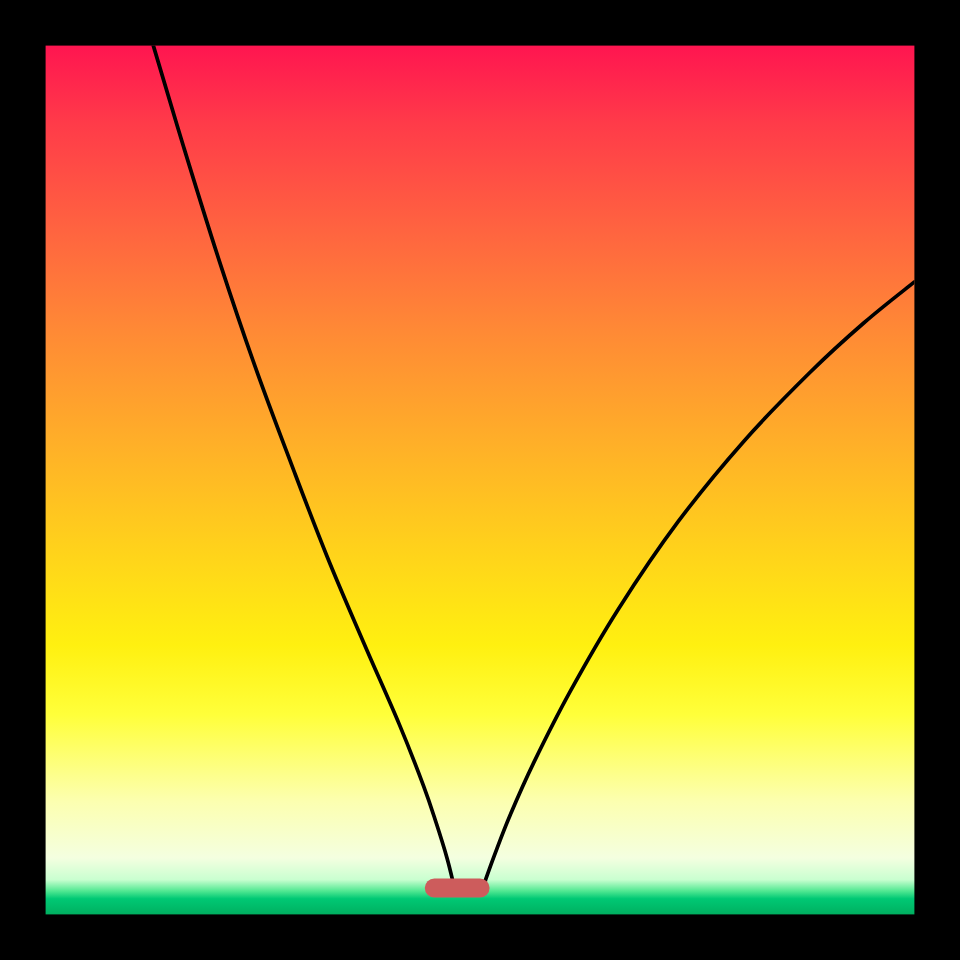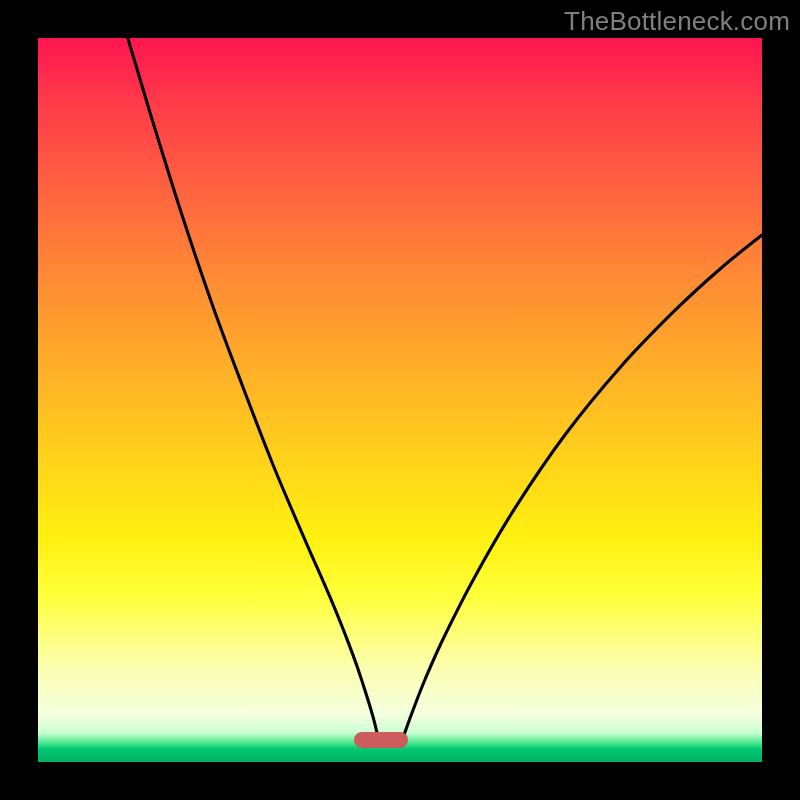--- a/index.html
+++ b/index.html
@@ -45,21 +45,20 @@
     bottom:14px;
     width:54px;
     height:16px;
     background:#cd5c5c;
     border-radius:8px;
   }
 </style>
 </head>
 <body>
 <div class="wrap">
-  <div class="watermark">TheBottleneck.com</div>
 
   <div class="plot">
     <svg width="724" height="724" viewBox="0 0 724 724">
       <path id="left-curve" class="curve" d="M 89.776 0 C 94.3372 15.247439999999994 105.21168 52.38863999999997 115.116 84.70799999999997 C 125.02032 117.02735999999997 134.11376 146.71136 144.8 179.55200000000002 C 155.48624 212.39264000000003 163.66744 236.66112 174.484 267.156 C 185.30056000000002 297.65088 194.07544000000001 320.42792 204.89200000000002 348.96799999999996 C 215.70856000000003 377.50807999999995 223.75944 398.9964 234.576 425.712 C 245.39255999999997 452.4276 254.16743999999997 472.23624000000007 264.984 497.38800000000003 C 275.80055999999996 522.53976 285.67592 543.9412 294.668 565.444 C 303.66008 586.9467999999999 309.33624 601.8611999999999 314.94 616.848 C 320.54376 631.8348 322.28136 637.88744 325.8 648.704 C 329.31864 659.5205599999999 331.8816 667.6872800000001 334.488 676.94 C 337.0944 686.19272 339.23744 695.9377599999999 340.28 700.108"></path>
       <path id="right-curve" class="curve" d="M 364.896 700.108 C 366.59016 695.41648 370.26808 684.73024 374.308 674.044 C 378.34792 663.35776 381.47560000000004 654.5539200000001 387.34000000000003 640.74 C 393.2044 626.92608 397.89592000000005 615.80544 406.88800000000003 597.3 C 415.88008 578.7945599999999 424.65496 560.86832 437.296 537.932 C 449.93703999999997 514.99568 460.95632000000006 495.28839999999997 477.11600000000004 469.876 C 493.27568 444.4636 508.17560000000003 422.03408 527.072 396.752 C 545.9684 371.46992 562.28736 351.83503999999994 582.096 329.41999999999996 C 601.90464 307.00496 619.13584 289.94752 637.12 272.224 C 655.10416 254.50048 666.3696 244.50928000000002 682.008 230.95600000000002 C 697.6464000000001 217.40272000000002 716.4414400000001 203.05304 724 196.928"></path>
     </svg>
     <div class="bar"></div>
   </div>
 </div>
 

